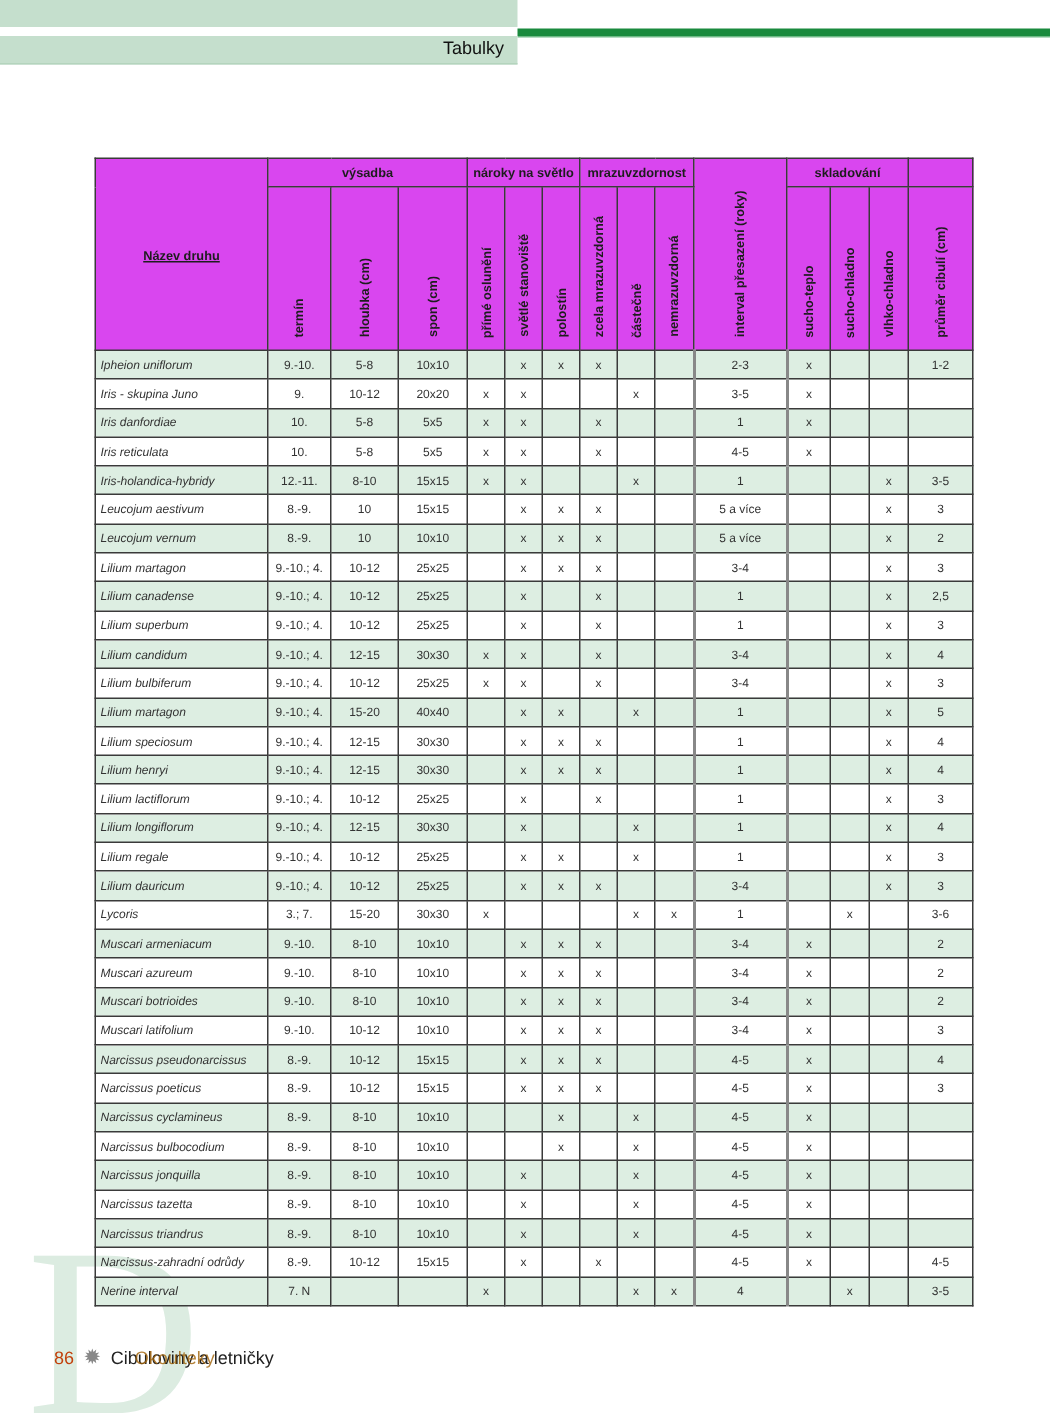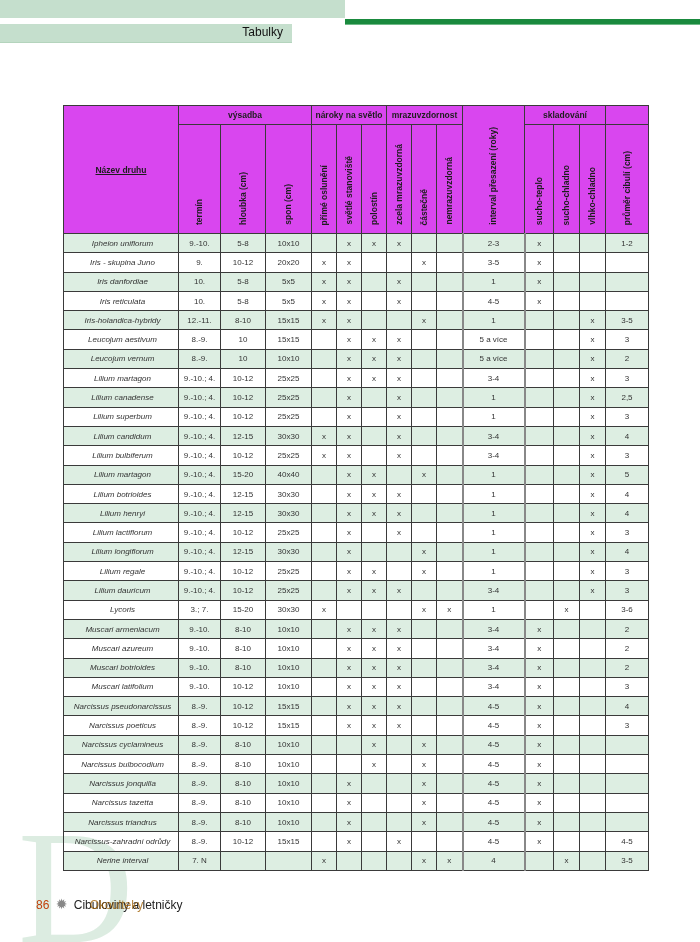--- a/index.html
+++ b/index.html
@@ -1,37 +1,37 @@
 <!DOCTYPE html>
 <html><head>
 <meta charset="utf-8">
 <style>
   html, body { margin:0; padding:0; }
   body { width:700px; height:942px; position:relative; background:#ffffff; overflow:hidden;
          font-family:"DejaVu Sans", sans-serif; color:#222; }
   .top-band { position:absolute; left:0; top:0; width:345px; height:18px; background:#c5dfcd; }
   .top-line { position:absolute; left:345px; top:19px; width:355px; height:5px; background:#1a8a3e; }
   .top-line::after { content:""; position:absolute; left:0; top:5px; width:100%; height:1px; background:#6fb987; }
-  .title-band { position:absolute; left:0; top:24px; width:292px; height:18px; background:#c5dfcd;
+  .title-band { position:absolute; left:0; top:24px; width:345px; height:18px; background:#c5dfcd;
                 border-bottom:1px solid #b4d4bd; }
   .title-band span { position:absolute; right:9px; top:1px; font-size:12px; color:#111;
                      font-family:"Liberation Sans", sans-serif; }
   .big-d { position:absolute; left:18px; top:808px; font-family:"Liberation Serif", serif;
            font-size:160px; line-height:1; color:#dcece1; z-index:0; }
   table.plants { position:absolute; left:63px; top:105px; border-collapse:collapse; z-index:1;
                  font-family:"Liberation Sans", sans-serif; font-size:8px; table-layout:fixed; }
   table.plants th, table.plants td { border:1px solid #3a3a3a; padding:0; text-align:center; }
   table.plants th { background:#d946ef; font-weight:bold; color:#1d1d1d; font-size:8.5px; }
   th.grp { height:18px; }
   th.sub { height:108px; vertical-align:bottom; }
   th.sub .rot { writing-mode:vertical-rl; transform:rotate(180deg); display:inline-block;
                 white-space:nowrap; padding:6px 0; line-height:1.2; text-align:left; }
   th.name-h { font-size:9px;text-decoration:underline; }
   table.plants td { height:18.3px; color:#333; }
-  table.plants td.nm { text-align:center; padding-left:3px; font-style:italic; white-space:nowrap; overflow:hidden; }
+  table.plants td.nm { text-align:left; padding-left:3px; font-style:italic; white-space:nowrap; overflow:hidden; }
   tr.alt td { background:#ddeee2; }
   tr td.sep-r { border-right:2px solid #888; }
   .footer { position:absolute; left:36px; top:896px; font-family:"Liberation Sans", sans-serif;
             font-size:12px; z-index:2; white-space:nowrap; }
   .footer .pg { color:#c2410c; font-weight:normal; }
   .footer .sun { color:#888; font-size:14px; margin:0 3px; }
   .footer .ovl { position:relative; display:inline-block; }
   .footer .ovl span.b { position:absolute; left:16px; top:0; color:#a16207; opacity:0.8; }
 </style>
 </head>
@@ -305,21 +305,21 @@
         <td></td>
         <td>x</td>
         <td class="sep-r"></td>
         <td class="sep-r">1</td>
         <td></td>
         <td></td>
         <td>x</td>
         <td>5</td>
       </tr>
       <tr>
-        <td class="nm">Lilium botrioides</td>
+        <td class="nm">Lilium speciosum</td>
         <td>9.-10.; 4.</td>
         <td>12-15</td>
         <td>30x30</td>
         <td></td>
         <td>x</td>
         <td>x</td>
         <td>x</td>
         <td></td>
         <td class="sep-r"></td>
         <td class="sep-r">1</td>

